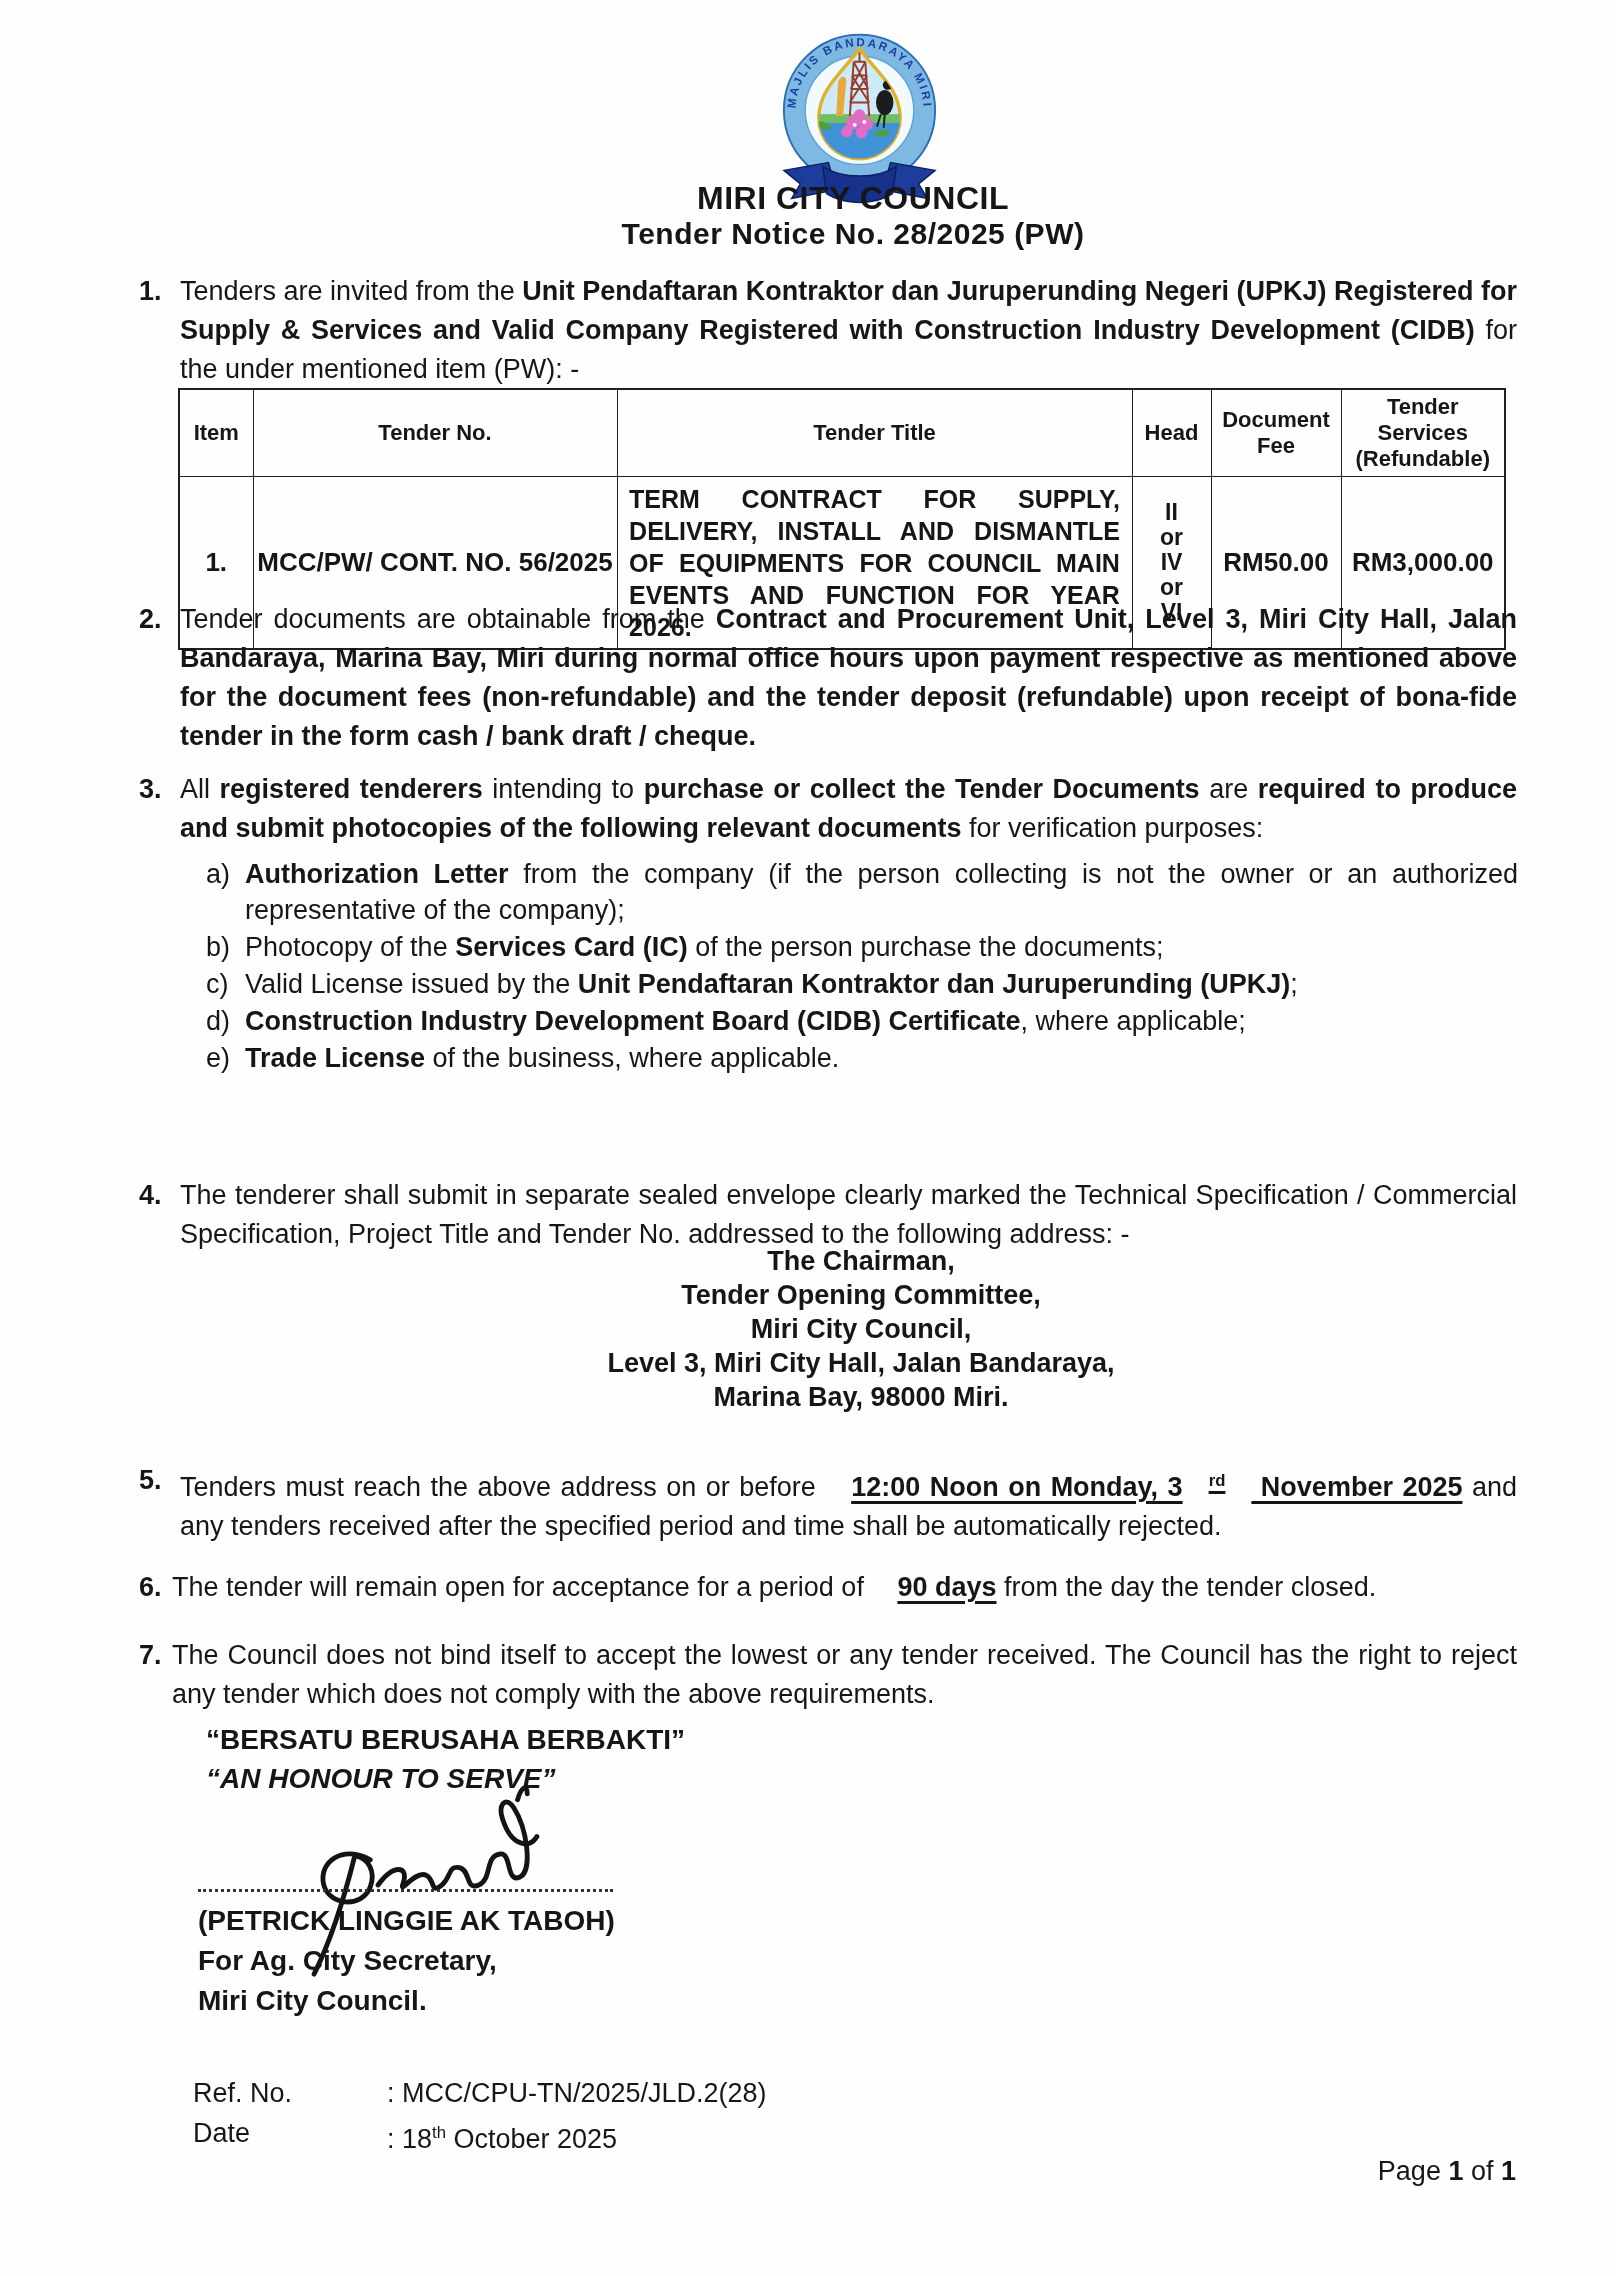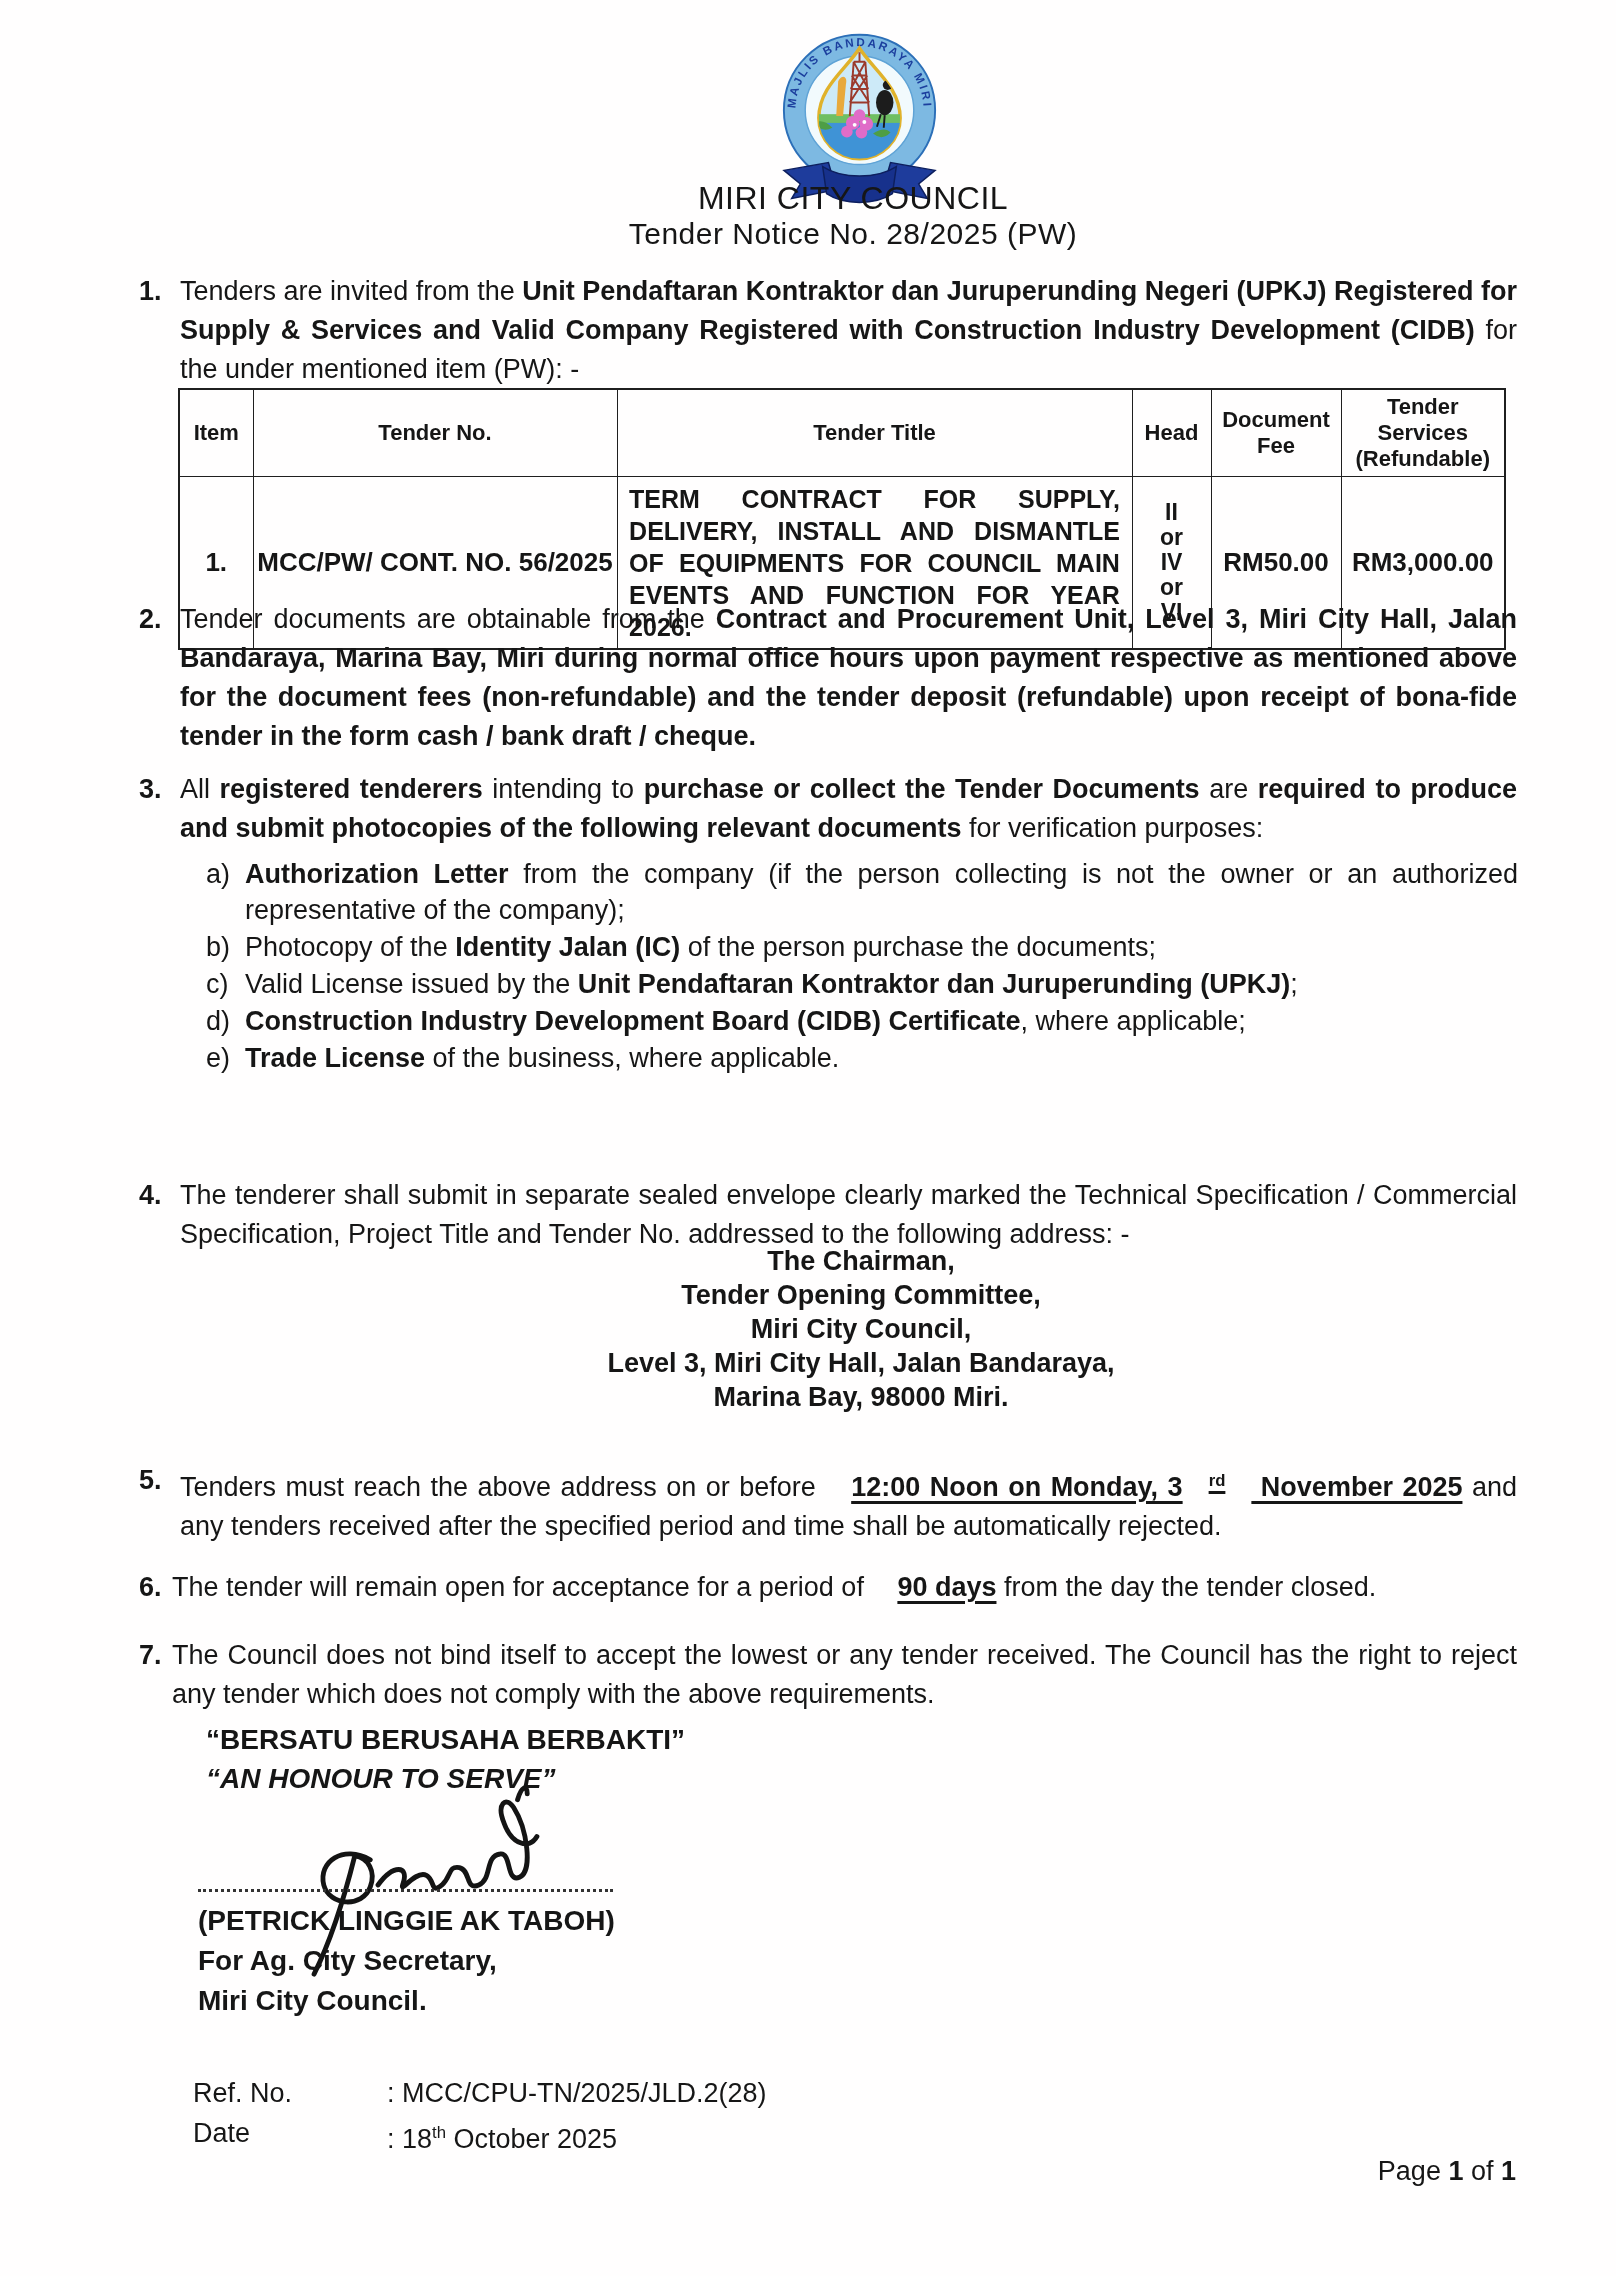--- a/index.html
+++ b/index.html
@@ -8,21 +8,21 @@
     width:1617px;height:2276px;
     margin:0 auto;
     background:#fffefe;
     font-family:"Liberation Sans",sans-serif;
     color:#161616;
     font-size:27px;
     overflow:hidden;
   }
   .sec{position:absolute;}
   
-  .hdr-title{left:139px;width:1428px;text-align:center;font-weight:normal;letter-spacing:0.5px;}
+  .hdr-title{left:139px;width:1428px;text-align:center;font-weight:bold;letter-spacing:0.5px;}
   .council-name{top:180px;font-size:32px;}
   .notice-title{top:217px;font-size:30px;}
   
   .num-para{display:flex;line-height:39px;}
   .num{flex:0 0 41px;font-weight:bold;}
   .ptxt{flex:1;text-align:justify;}
   
   .sg-b{font-weight:bold;}
   .sg-i{font-style:italic;}
   .sg-u{text-decoration:underline;text-decoration-thickness:2.9px;text-underline-offset:4.9px;margin-left:26px;}
@@ -158,21 +158,21 @@
     <div class="ptxt"><span>All </span><span class="sg-b">registered tenderers</span><span> intending to </span><span class="sg-b">purchase or collect the Tender Documents</span><span> are </span><span class="sg-b">required to produce and submit photocopies of the following relevant documents</span><span> for verification purposes:</span></div>
   </div>
 
   <div class="sec" style="left:206px;top:856px;width:1312px;">
     <div class="subitem">
       <div class="sub-letter">a)</div>
       <div class="sub-text"><span class="sg-b">Authorization Letter</span><span> from the company (if the person collecting is not the owner or an authorized representative of the company);</span></div>
     </div>
     <div class="subitem">
       <div class="sub-letter">b)</div>
-      <div class="sub-text"><span>Photocopy of the </span><span class="sg-b">Identity Jalan (IC)</span><span> of the person purchase the documents;</span></div>
+      <div class="sub-text"><span>Photocopy of the </span><span class="sg-b">Services Card (IC)</span><span> of the person purchase the documents;</span></div>
     </div>
     <div class="subitem">
       <div class="sub-letter">c)</div>
       <div class="sub-text"><span>Valid License issued by the </span><span class="sg-b">Unit Pendaftaran Kontraktor dan Juruperunding (UPKJ)</span><span>;</span></div>
     </div>
     <div class="subitem">
       <div class="sub-letter">d)</div>
       <div class="sub-text"><span class="sg-b">Construction Industry Development Board (CIDB) Certificate</span><span>, where applicable;</span></div>
     </div>
     <div class="subitem">

